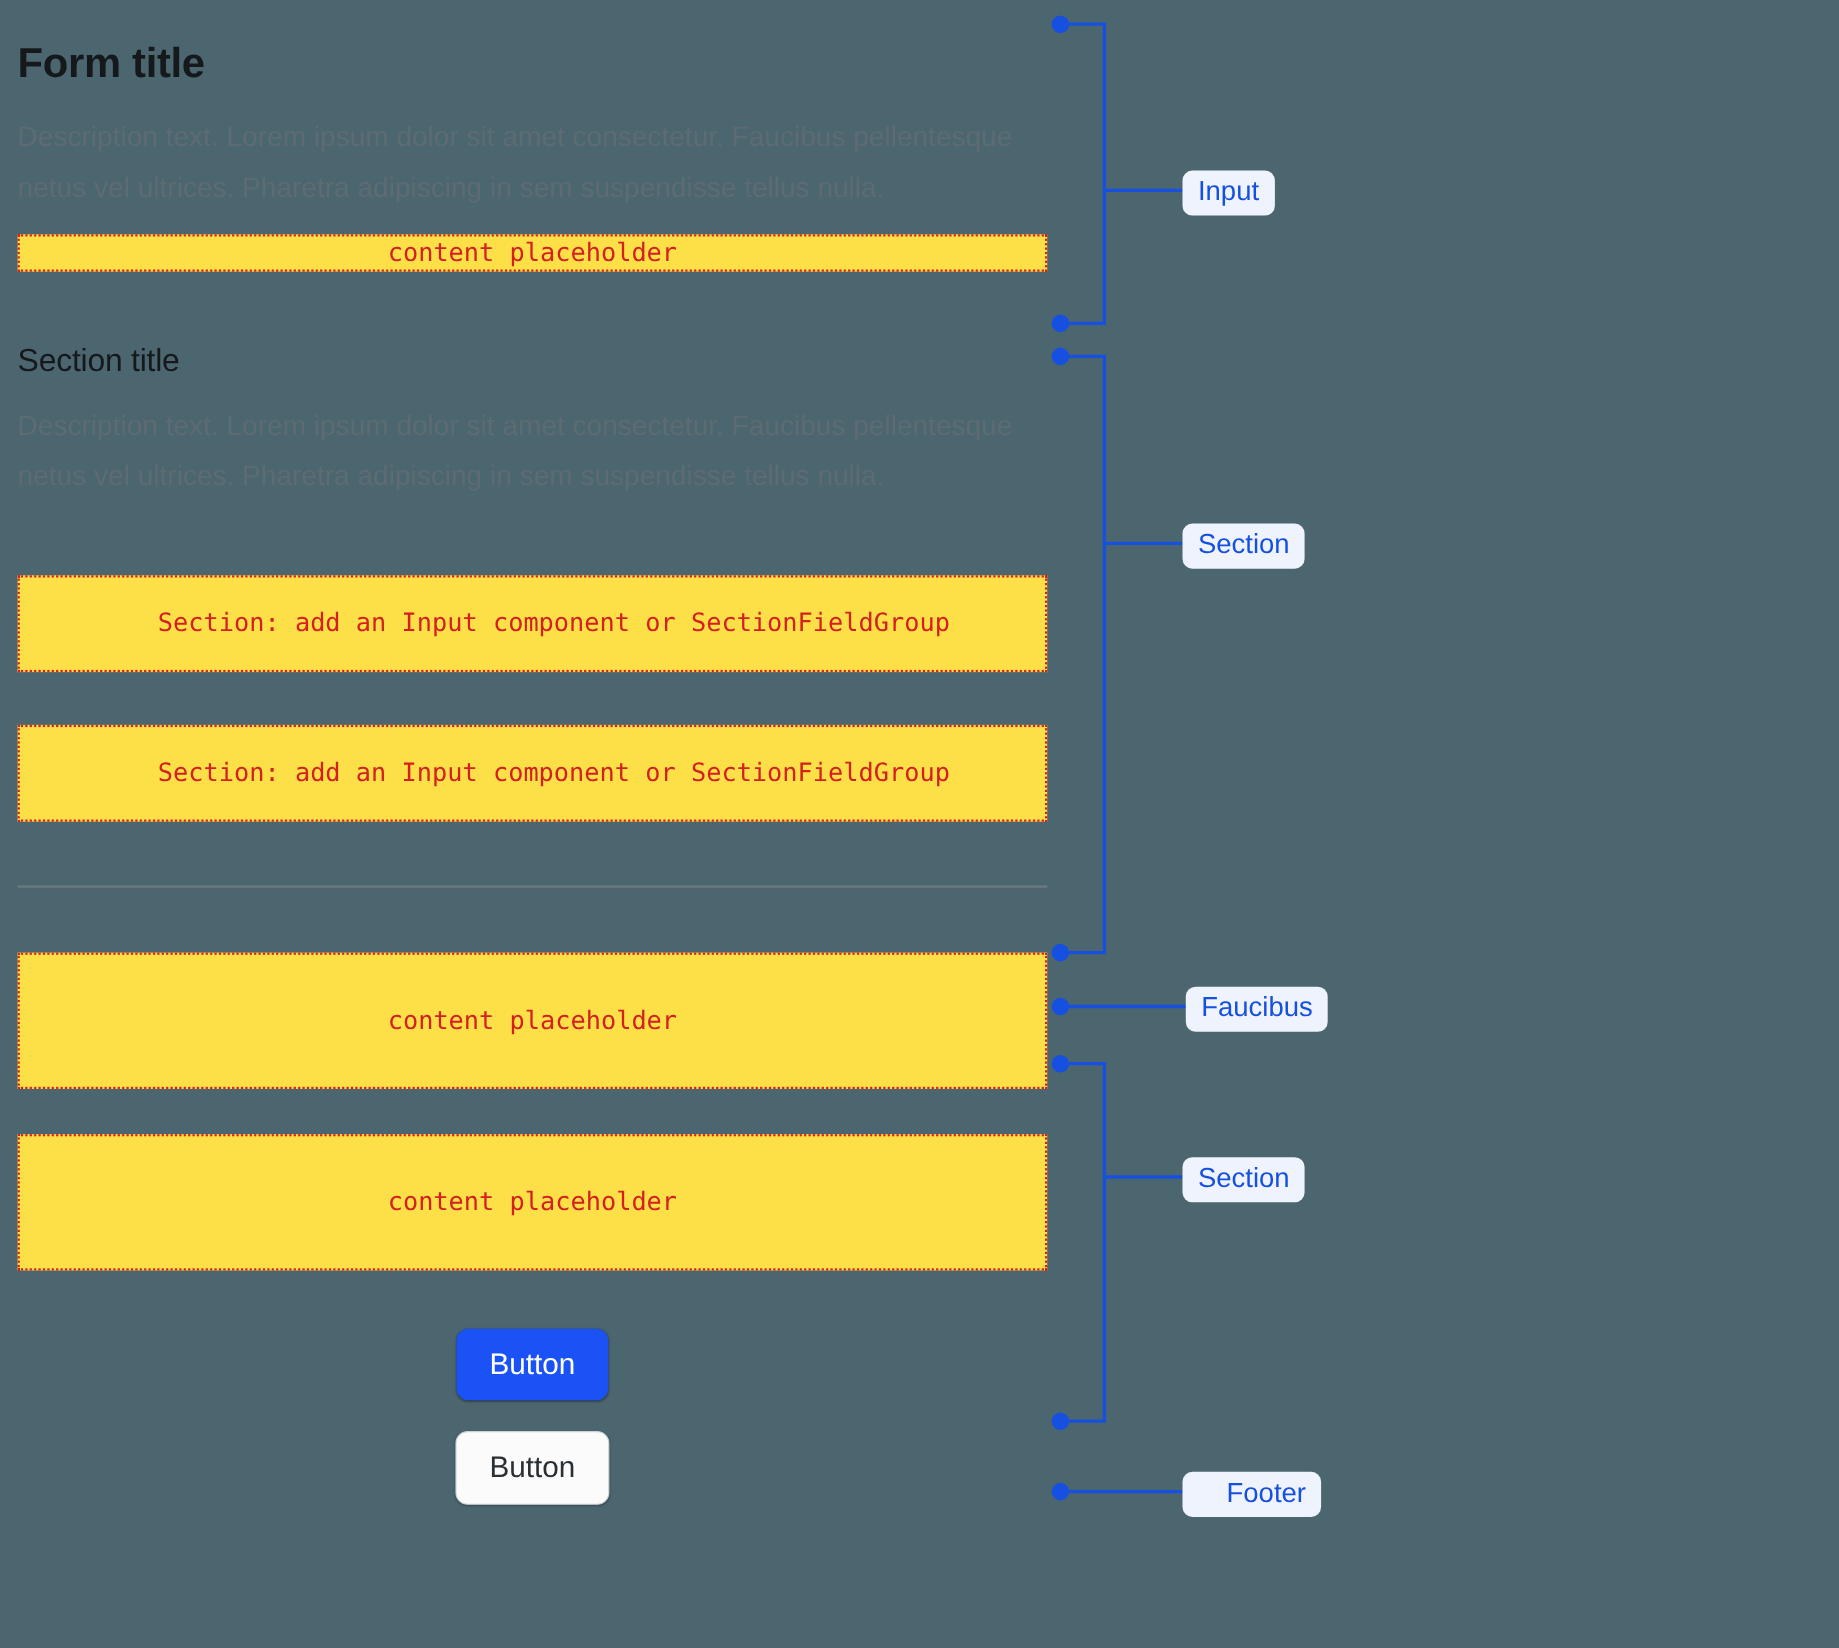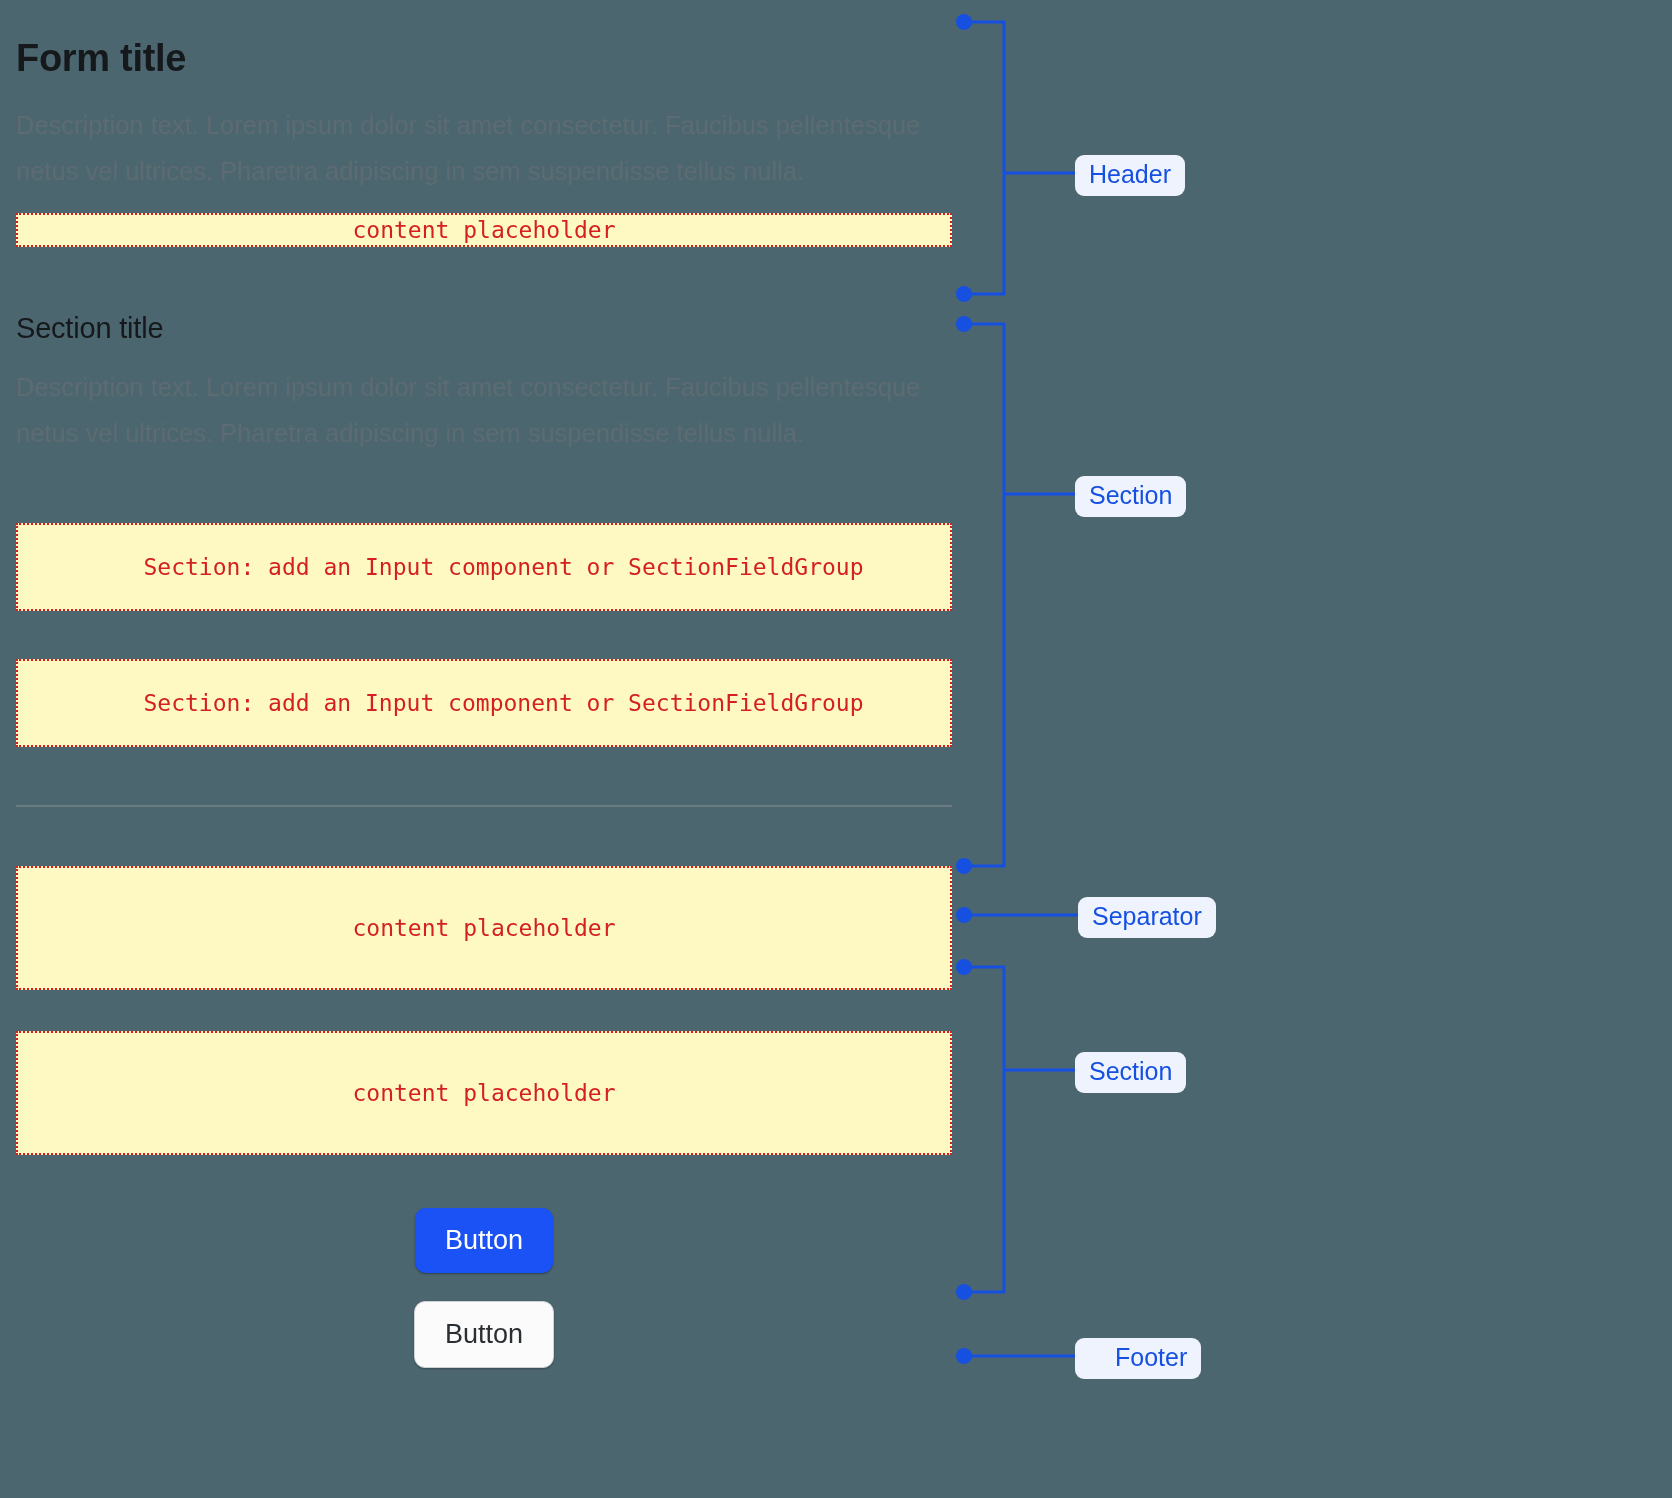--- a/index.html
+++ b/index.html
@@ -47,21 +47,21 @@
   .desc {
     font-size: 25.5px;
     line-height: 1.8;
     color: #5d6b72;
     font-weight: 400;
     max-width: 920px;
   }
 
   
   .ph {
-    background: #fef9c3;
+    background: #fde047;
     border: 2px dotted #d91d1d;
     color: #d42020;
     font-family: "DejaVu Sans Mono", "Liberation Mono", monospace;
     font-size: 23px;
     display: flex;
     align-items: center;
     justify-content: center;
     text-align: center;
   }
   .ph-thin   { height: 34px; }
@@ -191,24 +191,24 @@
         <circle cx="964" cy="294" r="8"></circle>
         <circle cx="964" cy="324" r="8"></circle>
         <circle cx="964" cy="866" r="8"></circle>
         <circle cx="964" cy="915" r="8"></circle>
         <circle cx="964" cy="967" r="8"></circle>
         <circle cx="964" cy="1292" r="8"></circle>
         <circle cx="964" cy="1356" r="8"></circle>
       </g>
     </svg>
 
-    <div class="anno-label" style="left:1075px; top:155px;">Header</div>
+    <div class="anno-label" style="left:1075px; top:155px;">Input</div>
 
     <div class="anno-label" style="left:1075px; top:476px;">Section</div>
 
-    <div class="anno-label" style="left:1078px; top:897px;">Separator</div>
+    <div class="anno-label" style="left:1078px; top:897px;">Faucibus</div>
 
     <div class="anno-label" style="left:1075px; top:1052px;">Section</div>
 
     <div class="anno-label" style="left:1075px; top:1338px;padding-left:40px;">Footer</div>
   </div>
 
 </div>
 
 </body></html>

